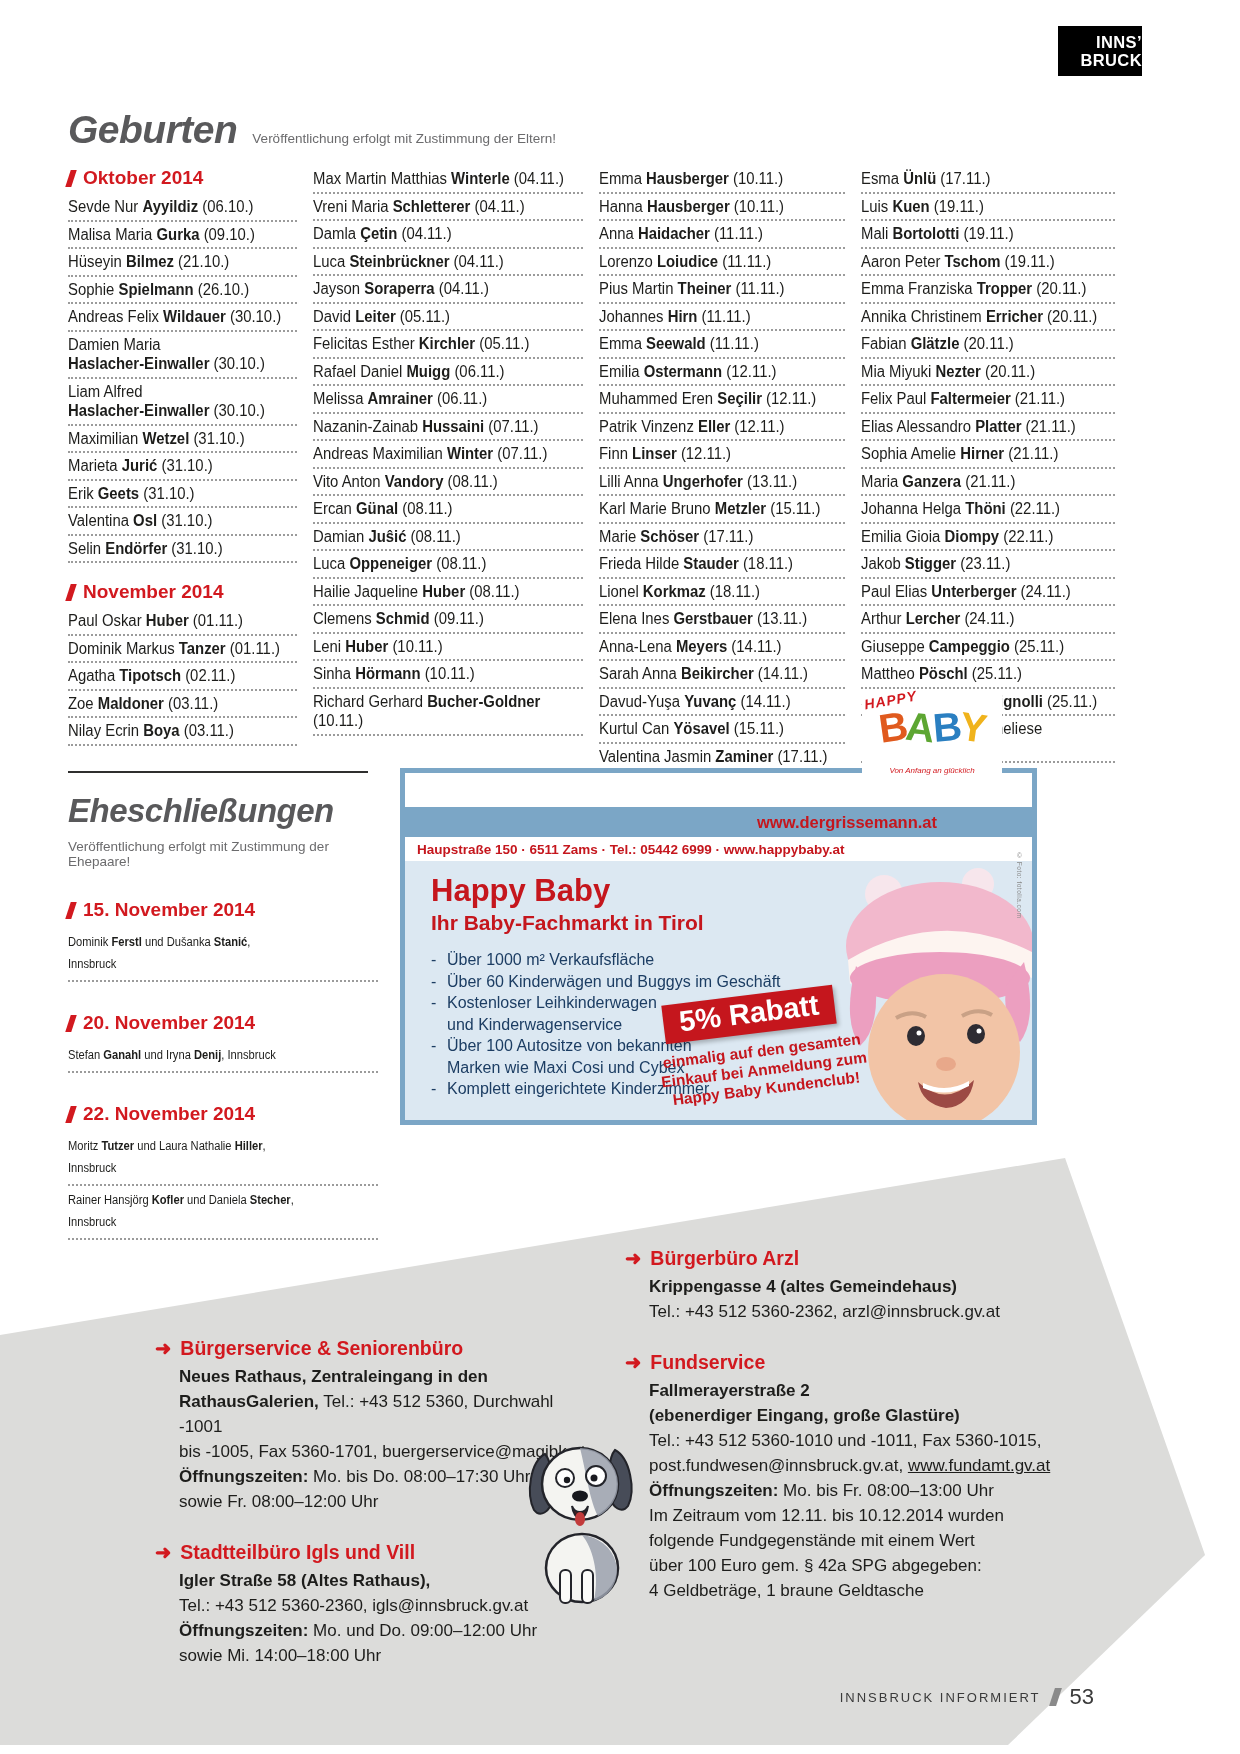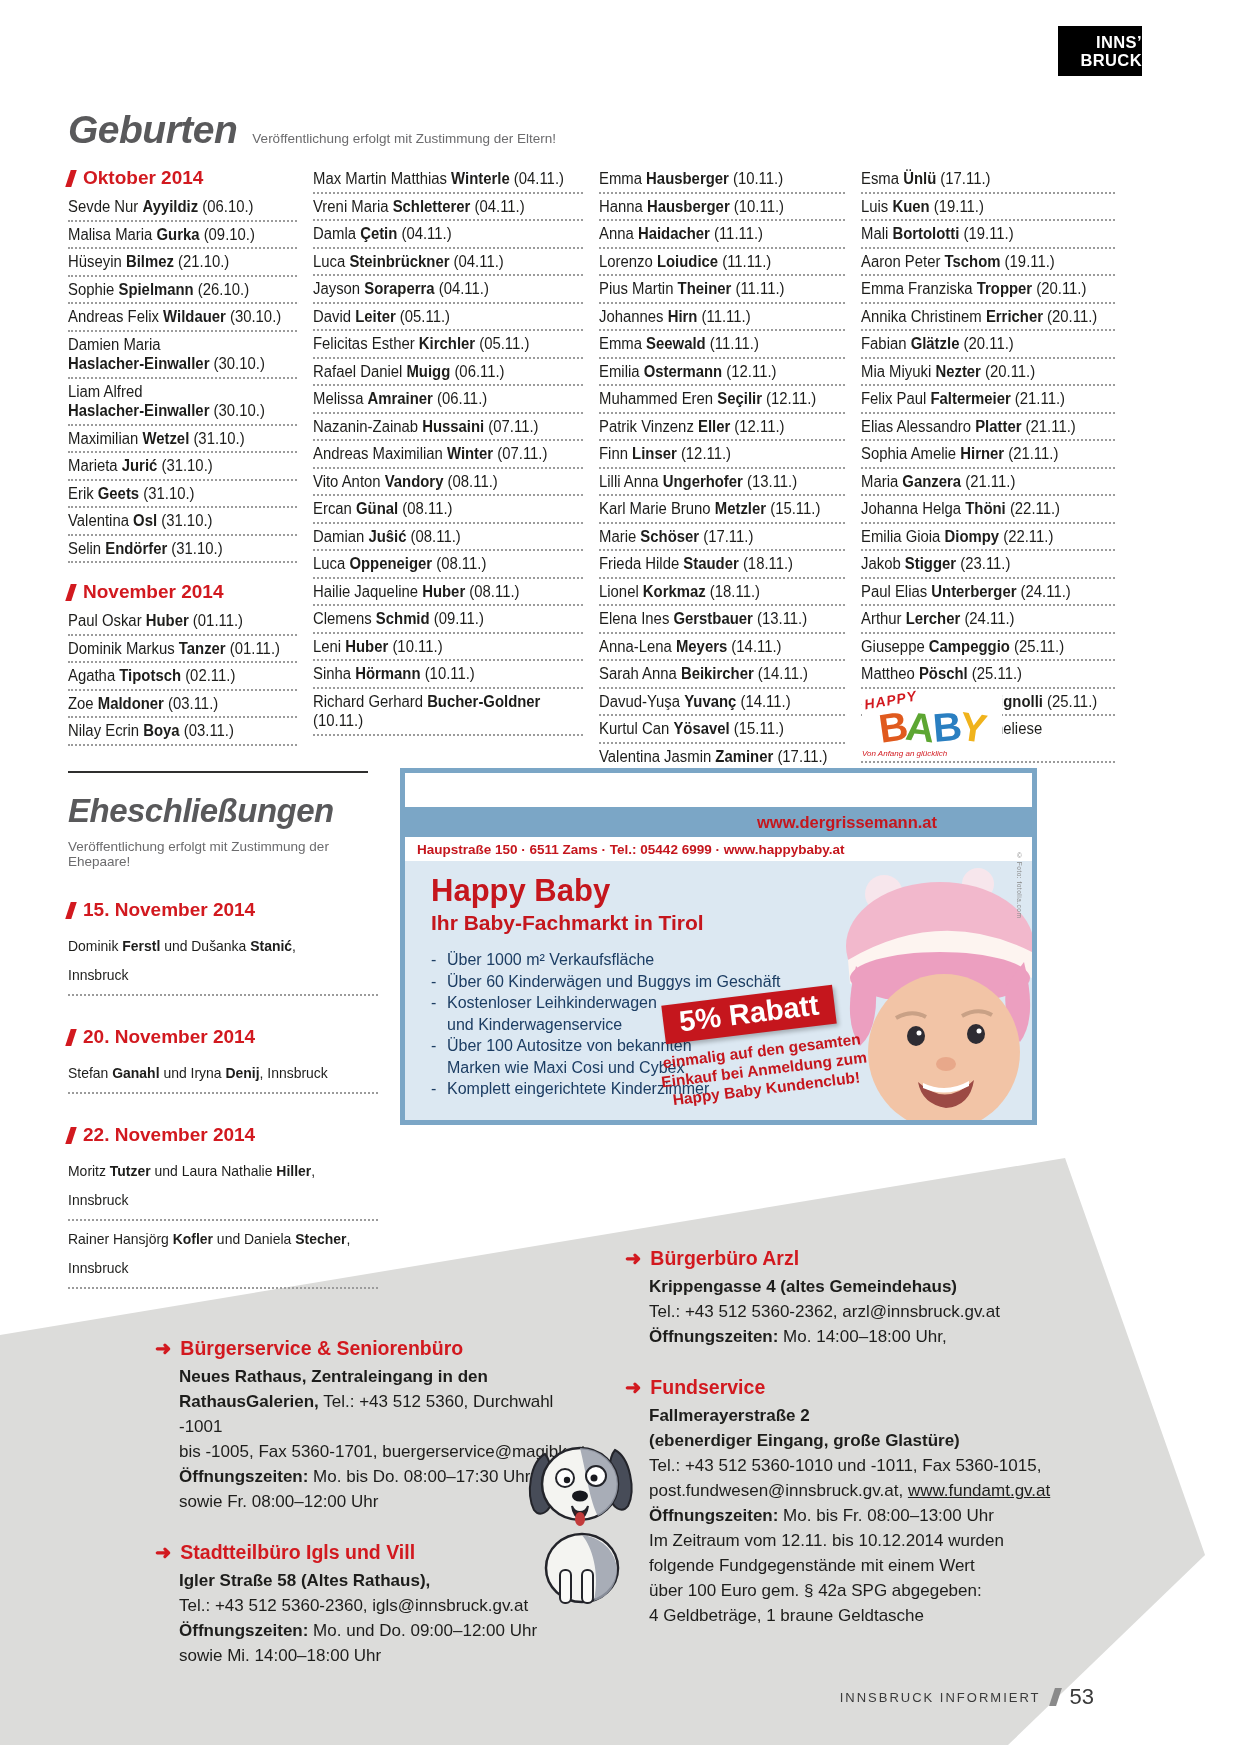--- a/index.html
+++ b/index.html
@@ -22,21 +22,21 @@
   .entry>span{display:inline-block;transform:scaleX(.93);transform-origin:0 50%;white-space:pre;}
   .col-heading{color:#d2191f;font-weight:700;font-size:19px;display:flex;align-items:center;margin:1px 0 5px;}
   .col-heading.mt{margin-top:18px;}
   .slash{display:inline-block;width:6px;height:17px;background:#d2191f;transform:skewX(-18deg);margin-right:9px;}
   
   .divider{position:absolute;left:68px;top:771px;width:300px;border-top:2.5px solid #2f2f2e;}
   .marriages{position:absolute;left:68px;top:792px;width:310px;}
   .marriages .page-section-title{font-size:33px;}
   .marriages .section-subtitle{display:block;margin-top:9px;}
   .m-group-heading{color:#d2191f;font-weight:700;font-size:19px;display:flex;align-items:center;margin:30px 0 7px;}
-  .m-entry{font-size:15px;line-height:29px;padding:3px 0 5px;border-bottom:2px dotted #9b9b9b;}
+  .m-entry{font-size:12px;line-height:22px;padding:3px 0 5px;border-bottom:2px dotted #9b9b9b;}
   .m-entry>span{display:inline-block;transform:scaleX(.93);transform-origin:0 50%;white-space:pre;}
   
   .ad{position:absolute;left:400px;top:768px;width:637px;height:357px;border:5px solid #7ba6c6;
     box-sizing:border-box;background:#fff;}
   .ad-band{position:absolute;left:0;right:0;top:34px;height:30px;background:#7ba6c6;}
   .grissemann-box{position:absolute;left:40px;top:3px;width:300px;height:64px;background:#c5161d;
     color:#fff;font-family:"Liberation Serif",serif;font-weight:700;font-size:27px;letter-spacing:1px;
     display:flex;align-items:center;justify-content:center;}
   .ad-url{position:absolute;left:352px;top:40px;color:#c5161d;font-weight:700;font-size:16.5px;}
   .ad-address{position:absolute;left:12px;top:69px;color:#c5161d;font-weight:700;font-size:13.5px;}
@@ -57,21 +57,21 @@
   
   .hb-logo{position:absolute;left:862px;top:694px;width:140px;text-align:center;background:#fff;}
   .hb-happy{position:absolute;left:2px;top:-2px;color:#d2191f;font-weight:700;font-size:14px;
     font-style:italic;transform:rotate(-10deg);letter-spacing:1px;}
   .hb-baby{padding-top:12px;font-weight:700;font-size:40px;line-height:42px;letter-spacing:-2px;}
   .hb-l{display:inline-block;}
   .hb0{color:#e05a1e;transform:rotate(-8deg);}
   .hb1{color:#5da632;transform:rotate(6deg);}
   .hb2{color:#2a7fc1;transform:rotate(-5deg);}
   .hb3{color:#f0b31c;transform:rotate(8deg);}
-  .hb-tag{font-size:8px;color:#d2191f;font-style:italic;text-align:left;margin-top:1px;}
+  .hb-tag{font-size:8px;color:#d2191f;font-style:italic;text-align:center;margin-top:18px;}
   
   .gray-band{position:absolute;left:0;top:0;width:1240px;height:1754px;background:#dcdcda;
     clip-path:polygon(0 76.11%,85.89% 66.02%,97.18% 88.65%,81.29% 99.49%,0 99.49%);}
   
   .svc-col{position:absolute;width:440px;}
   .svc-left{left:155px;top:1337px;}
   .svc-right{left:625px;top:1247px;}
   .svc-block{margin-bottom:27px;}
   .svc-title{color:#d2191f;font-weight:700;font-size:19.5px;display:flex;gap:9px;margin-bottom:4px;}
   .svc-arrow{color:#d2191f;}
@@ -310,21 +310,20 @@
   </div>
 <div class="svc-col svc-right" id="svc-right">
     <div class="svc-block">
       <div class="svc-title">
         <span class="svc-arrow">➜</span>
         <span>Bürgerbüro Arzl</span>
       </div>
       <div class="svc-lines">
         <div class="svc-line"><b>Krippengasse 4 (altes Gemeindehaus)</b></div>
         <div class="svc-line">Tel.: +43 512 5360-2362, arzl@innsbruck.gv.at</div>
-        <div class="svc-line"><b>Öffnungszeiten:</b> Mo. 14:00–18:00 Uhr,</div>
       </div>
     </div>
     <div class="svc-block">
       <div class="svc-title">
         <span class="svc-arrow">➜</span>
         <span>Fundservice</span>
       </div>
       <div class="svc-lines">
         <div class="svc-line"><b>Fallmerayerstraße 2</b></div>
         <div class="svc-line"><b>(ebenerdiger Eingang, große Glastüre)</b></div>

